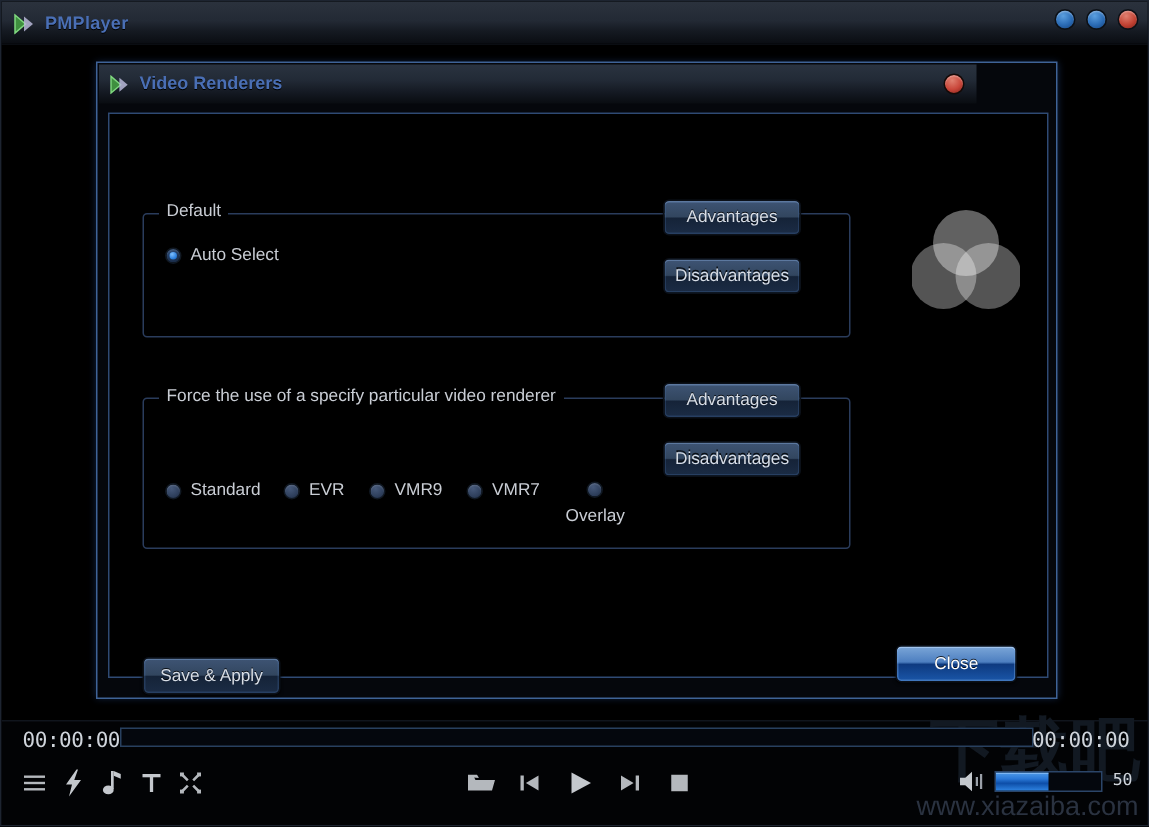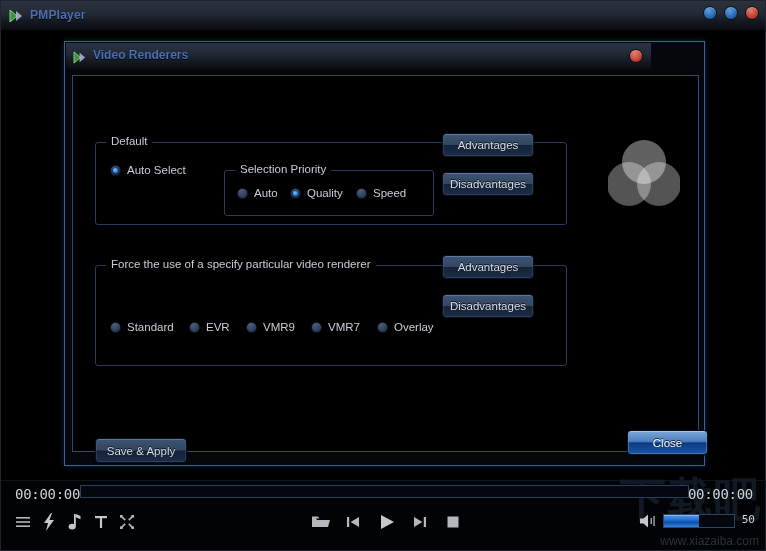--- a/index.html
+++ b/index.html
@@ -205,21 +205,20 @@
     background:
       linear-gradient(to bottom,
         #7ba6d8 0%,
         #4d7fc0 45%,
         #0e3a80 52%,
         #1a56a8 100%);
     box-shadow:
       inset 0 1px 0 rgba(200,225,255,.55),
       inset 0 0 0 1px rgba(110,160,220,.45),
       0 1px 2px rgba(0,0,0,.7);
-    margin-left: 30px;
   }
 
   #btn-adv-1      { left: 369px; top: 57px;  width: 92px; height: 24px; }
   #btn-disadv-1   { left: 369px; top: 96px;  width: 92px; height: 24px; }
   #btn-adv-2      { left: 369px; top: 179px; width: 92px; height: 24px; }
   #btn-disadv-2   { left: 369px; top: 218px; width: 92px; height: 24px; }
   #btn-save-apply { left: 22px;  top: 322px; width: 92px; height: 25px; margin-top: 40px; }
   #btn-close      { left: 532px; top: 388px; width: 81px; height: 25px; }
 
   
@@ -252,21 +251,21 @@
     font-weight: bold;
     color: #121922;
     letter-spacing: 1px;
     line-height: 1;
     white-space: nowrap;
     font-family: "DejaVu Sans", sans-serif;
   }
   #watermark .wm-url {
     position: absolute;
     right: 6px; bottom: 4px;
-    font-size: 12px;
+    font-size: 18px;
     color: #2a3240;
     white-space: nowrap;
   }
 
   .time-label {
     position: absolute;
     top: 5px;
     font-size: 14px;
     color: #cfd4db;
     font-family: "DejaVu Sans Mono", monospace;
@@ -377,38 +376,20 @@
     <div id="dialog-panel">
 
       <div class="groupbox" id="group-default">
         <span class="gb-title">Default</span>
 
         <div class="radio checked" style="left:14px; top:21px;">
           <span class="dot"></span>
           <span class="lbl">Auto Select</span>
         </div>
 
-        <div class="groupbox" id="group-selection-priority">
-          <span class="gb-title">Selection Priority</span>
-
-          <div class="radio" style="left:12px; top:16px;">
-            <span class="dot"></span>
-            <span class="lbl">Auto</span>
-          </div>
-
-          <div class="radio checked" style="left:65px; top:16px;">
-            <span class="dot"></span>
-            <span class="lbl">Quality</span>
-          </div>
-
-          <div class="radio" style="left:131px; top:16px;">
-            <span class="dot"></span>
-            <span class="lbl">Speed</span>
-          </div>
-        </div>
       </div>
 
       <div class="btn" id="btn-adv-1">Advantages</div>
       <div class="btn" id="btn-disadv-1">Disadvantages</div>
 
       <span id="renderer-logo">
         <svg width="72" height="70" viewBox="0 0 72 70">
           <circle cx="36" cy="24" r="22" fill="#ffffff" opacity=".38"></circle>
           <circle cx="21" cy="46" r="22" fill="#ffffff" opacity=".33"></circle>
           <circle cx="51" cy="46" r="22" fill="#ffffff" opacity=".33"></circle>
@@ -431,21 +412,21 @@
         <div class="radio" style="left:150px; top:55px;">
           <span class="dot"></span>
           <span class="lbl">VMR9</span>
         </div>
 
         <div class="radio" style="left:215px; top:55px;">
           <span class="dot"></span>
           <span class="lbl">VMR7</span>
         </div>
 
-        <div class="radio" style="left:281px; top:55px;">
+        <div class="radio" style="left:281px; top:55px;flex-direction:column;">
           <span class="dot"></span>
           <span class="lbl">Overlay</span>
         </div>
       </div>
 
       <div class="btn" id="btn-adv-2">Advantages</div>
       <div class="btn" id="btn-disadv-2">Disadvantages</div>
 
       <div class="btn" id="btn-save-apply">Save &amp; Apply</div>
     </div>

